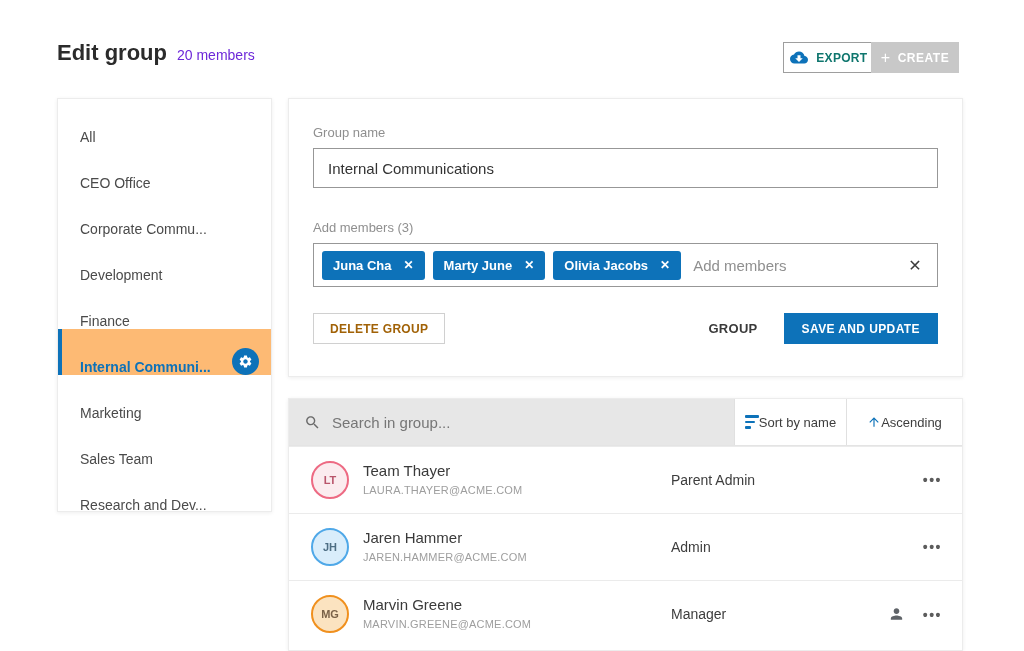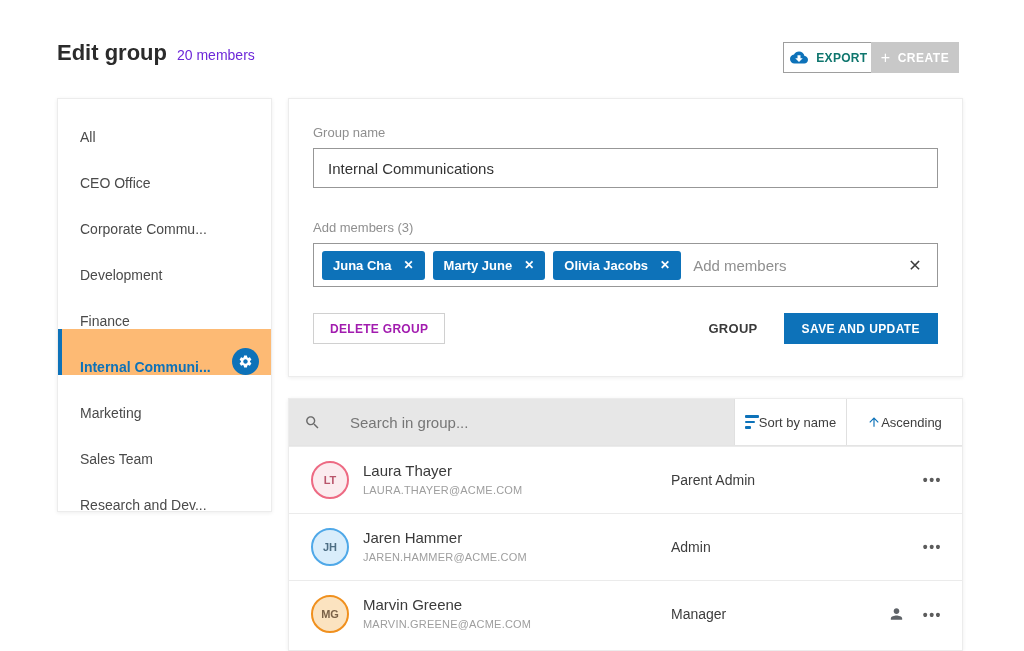--- a/index.html
+++ b/index.html
@@ -46,32 +46,32 @@
     cursor:pointer; flex:none; }
   .chip-x { margin-left:12px; font-size:12px; cursor:pointer; }
   .chip-input { flex:1; min-width:60px; border:none; outline:none; font-size:15px;
     color:#444; margin-left:4px; font-family:"Liberation Sans", sans-serif; }
   .chip-input::placeholder { color:#8f8f8f; }
   .clear-x { position:absolute; right:0; top:0; width:44px; height:100%; display:flex;
     align-items:center; justify-content:center; font-size:16px; color:#3d3d3d;
     background:none; border:none; cursor:pointer; }
   .form-footer { margin-top:26px; display:flex; justify-content:space-between; align-items:center; }
   .btn-delete { height:31px; padding:0 16px; background:#fff; border:1px solid #d0d0d0;
-    color:#a21caf; font-size:12px; font-weight:bold; letter-spacing:0.3px; cursor:pointer; }
+    color:#a16207; font-size:12px; font-weight:bold; letter-spacing:0.3px; cursor:pointer; }
   .footer-right { display:flex; align-items:center; gap:26px; }
   .btn-cancel { background:none; border:none; font-size:13px; font-weight:bold;
     color:#3a3a3a; letter-spacing:0.3px; cursor:pointer; }
   .btn-save { height:31px; padding:0 18px; background:#0d72b9; border:none; color:#fff;
     font-size:12px; font-weight:bold; letter-spacing:0.4px; cursor:pointer; }
 
   
   .list-card { left:288px; top:398px; width:675px; height:253px; overflow:hidden; }
   .search-bar { display:flex; height:47px; border-bottom:1px solid #e4e4e4; }
   .search-area { flex:1; background:#e7e7e7; display:flex; align-items:center;
-    padding:0 15px; gap:29px; }
+    padding:0 15px; gap:11px; }
   .search-input { flex:1; background:transparent; border:none; outline:none; font-size:15px;
     color:#444; font-family:"Liberation Sans", sans-serif; }
   .search-input::placeholder { color:#767676; }
   .hdr-cell { display:flex; align-items:center; justify-content:center; 
     font-size:13px; color:#3d3d3d; background:#fff; border:none; border-left:1px solid #e0e0e0;
     cursor:pointer; font-family:"Liberation Sans", sans-serif; }
   .sort-cell { width:112px; }
   .asc-cell { width:116px; }
   .sort-icon { display:inline-flex; flex-direction:column; gap:3px; }
   .sort-icon i { display:block; height:2.5px; background:#0d72b9; border-radius:1px; }
@@ -211,21 +211,21 @@
               <path d="M4 12l1.41 1.41L11 7.83V20h2V7.83l5.58 5.59L20 12l-8-8-8 8z"></path>
             </svg>
         </span>
         <span>Ascending</span>
       </button>
     </div>
 
     <div class="member-row">
       <span class="avatar" style="border-color: rgb(237, 106, 131); background: rgb(251, 236, 239); color: rgb(185, 85, 107);">LT</span>
       <div class="mtext">
-        <div class="mname">Laura Thayer</div>
+        <div class="mname">Team Thayer</div>
         <div class="memail">LAURA.THAYER@ACME.COM</div>
       </div>
       <span class="role">Parent Admin</span>
       <div class="row-actions">
         <button class="dots">•••</button>
       </div>
     </div>
 
     <div class="member-row">
       <span class="avatar" style="border-color: rgb(79, 168, 232); background: rgb(217, 237, 251); color: rgb(78, 110, 132);">JH</span>

